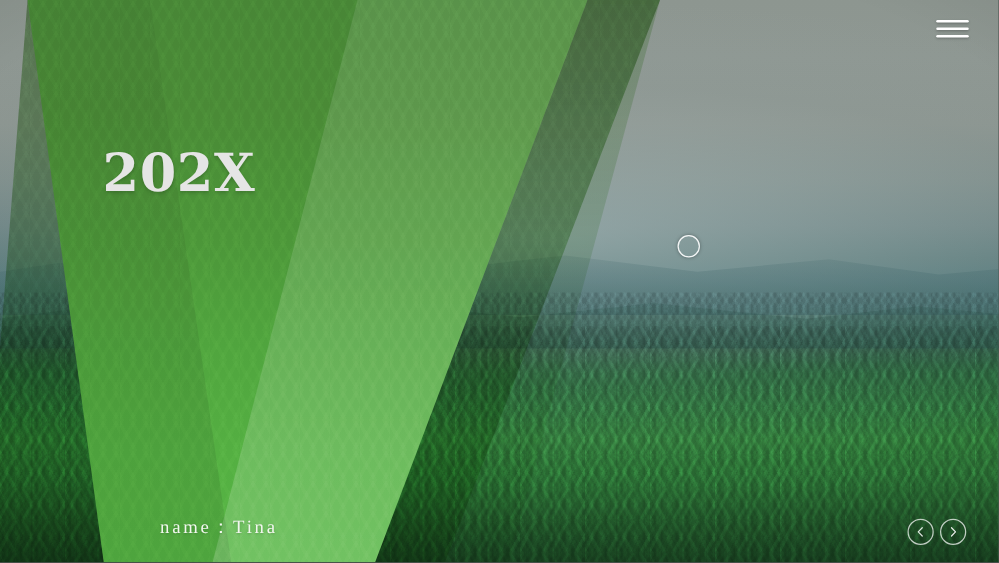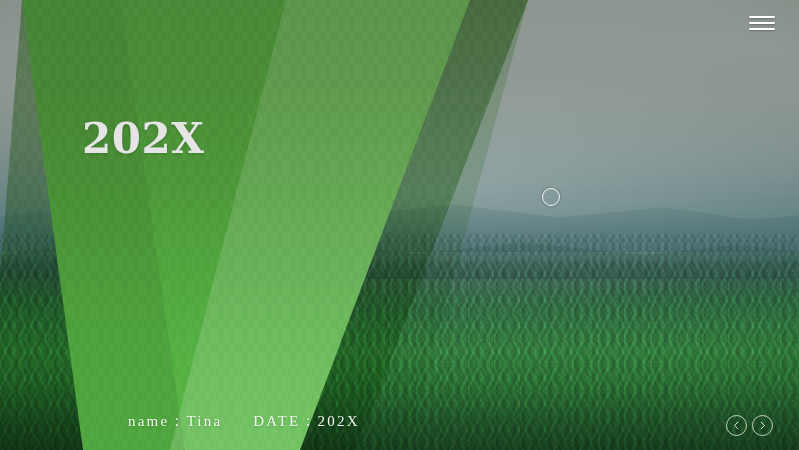--- a/index.html
+++ b/index.html
@@ -278,21 +278,20 @@
       <span></span>
       <span></span>
     </div>
 
     <div class="title-block">
       <h2 class="year">202X</h2>
     </div>
 
     <div class="meta-row">
       <span class="meta-item">name：Tina</span>
-      <span class="meta-item">DATE：202X</span>
     </div>
 
     <div class="nav-group">
       <button class="nav-btn" aria-label="Previous slide">
         <svg width="9" height="9" viewBox="0 0 9 9">
           <path d="M5.8 1.2 L2.6 4.5 L5.8 7.8" fill="none" stroke="#ffffff" stroke-width="1" stroke-linecap="round" stroke-linejoin="round" opacity=".85"></path>
         </svg>
       </button>
       <button class="nav-btn" aria-label="Next slide">
         <svg width="9" height="9" viewBox="0 0 9 9">

